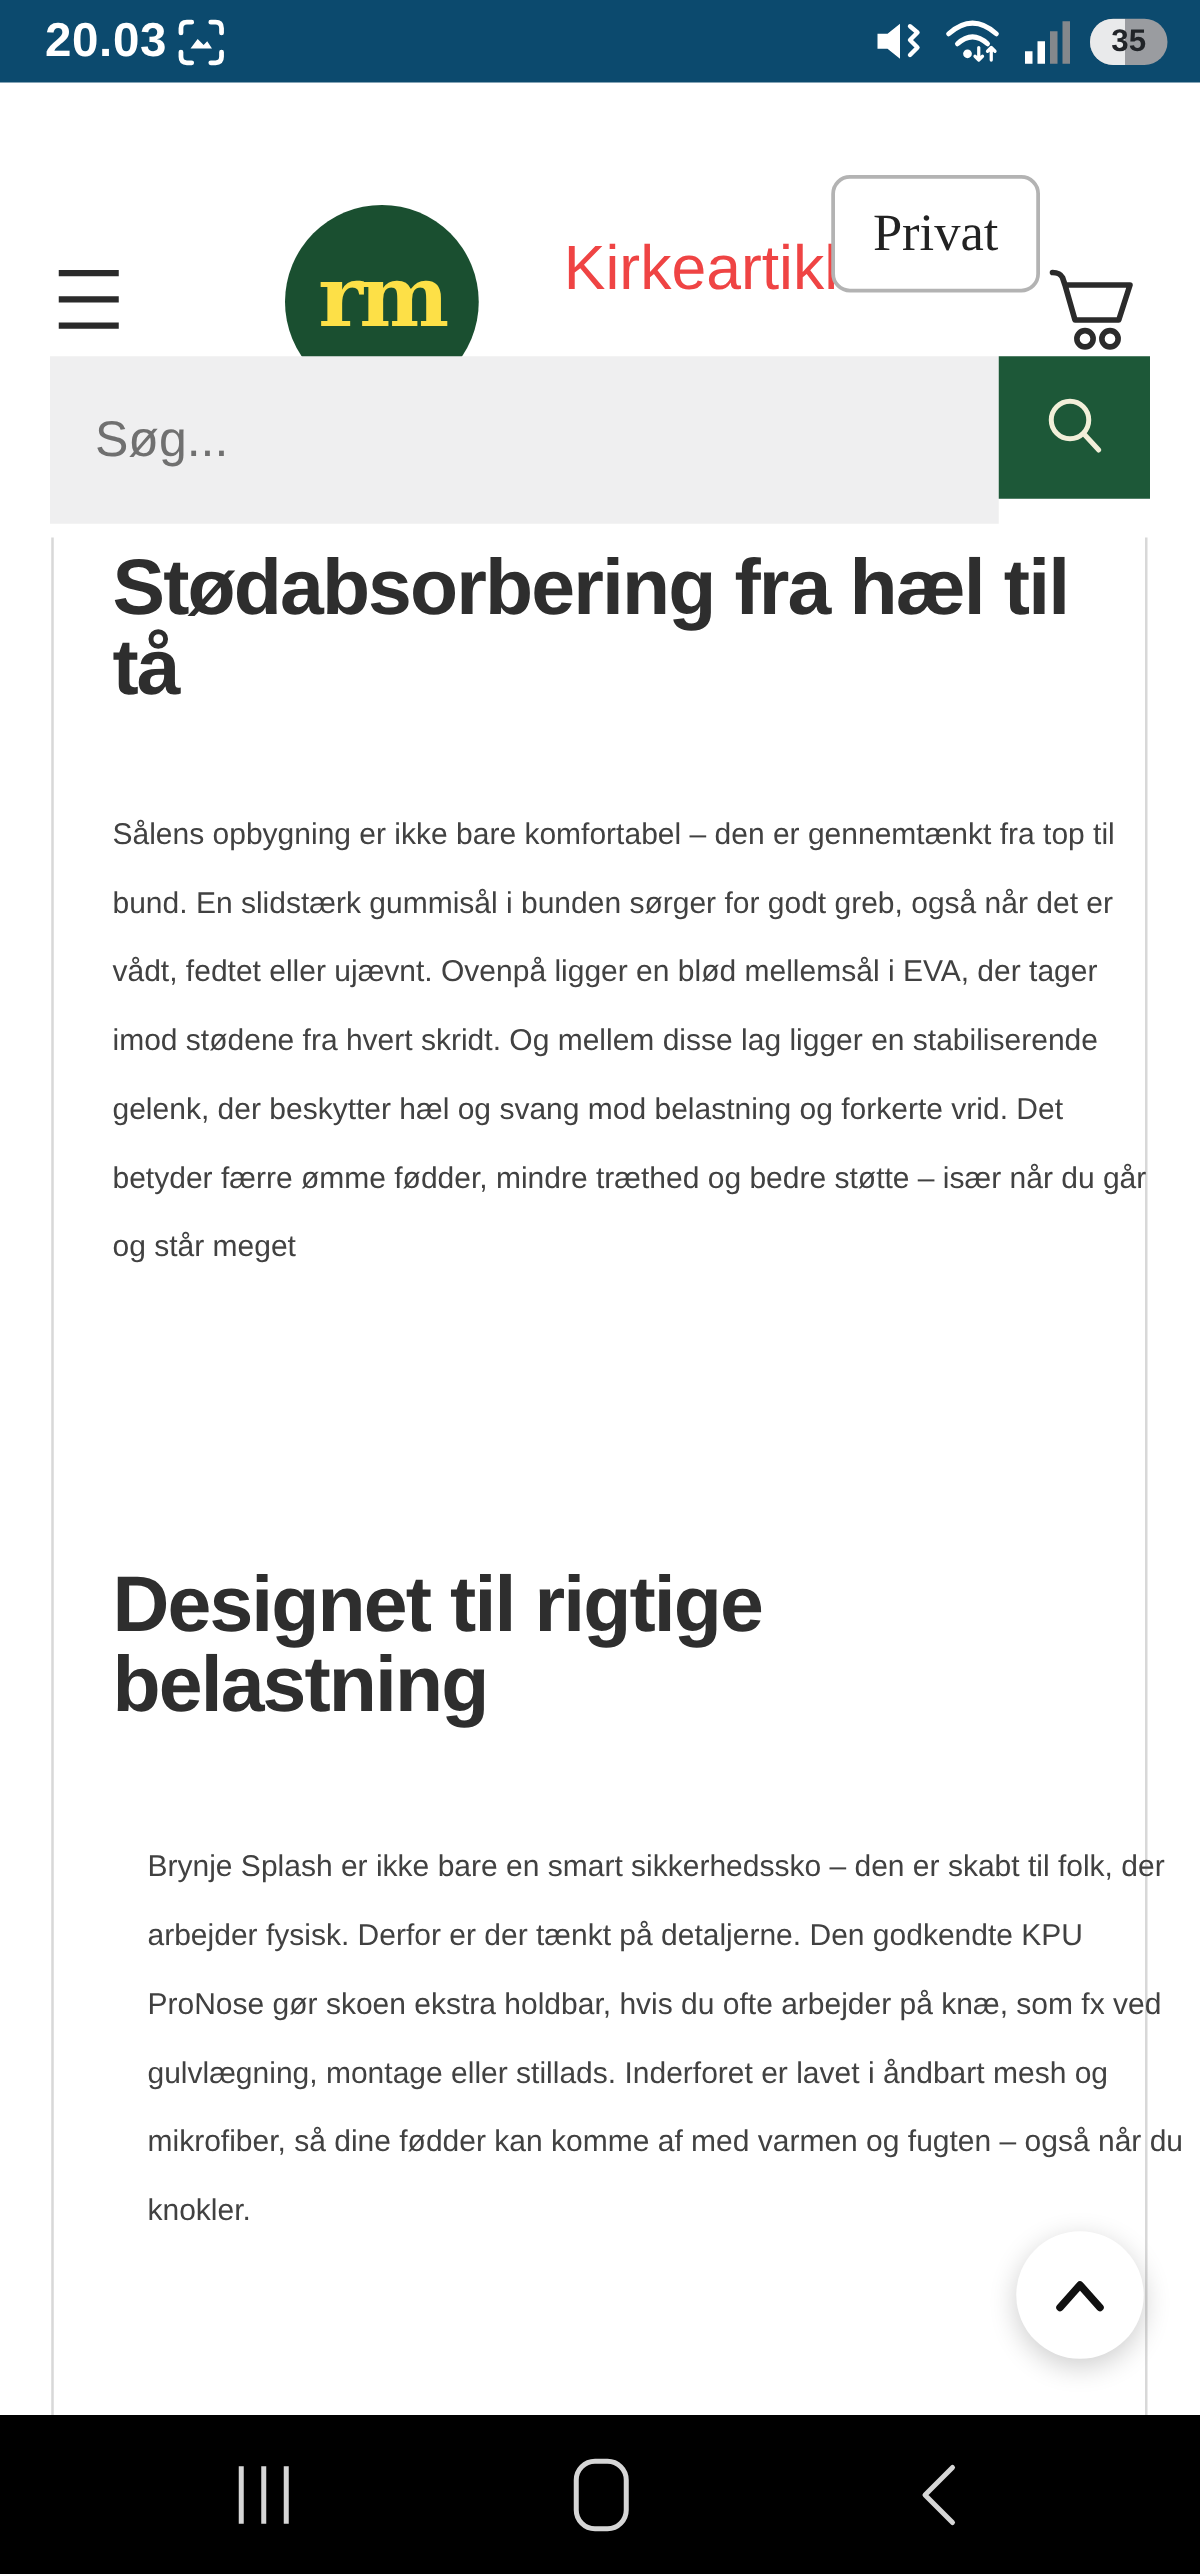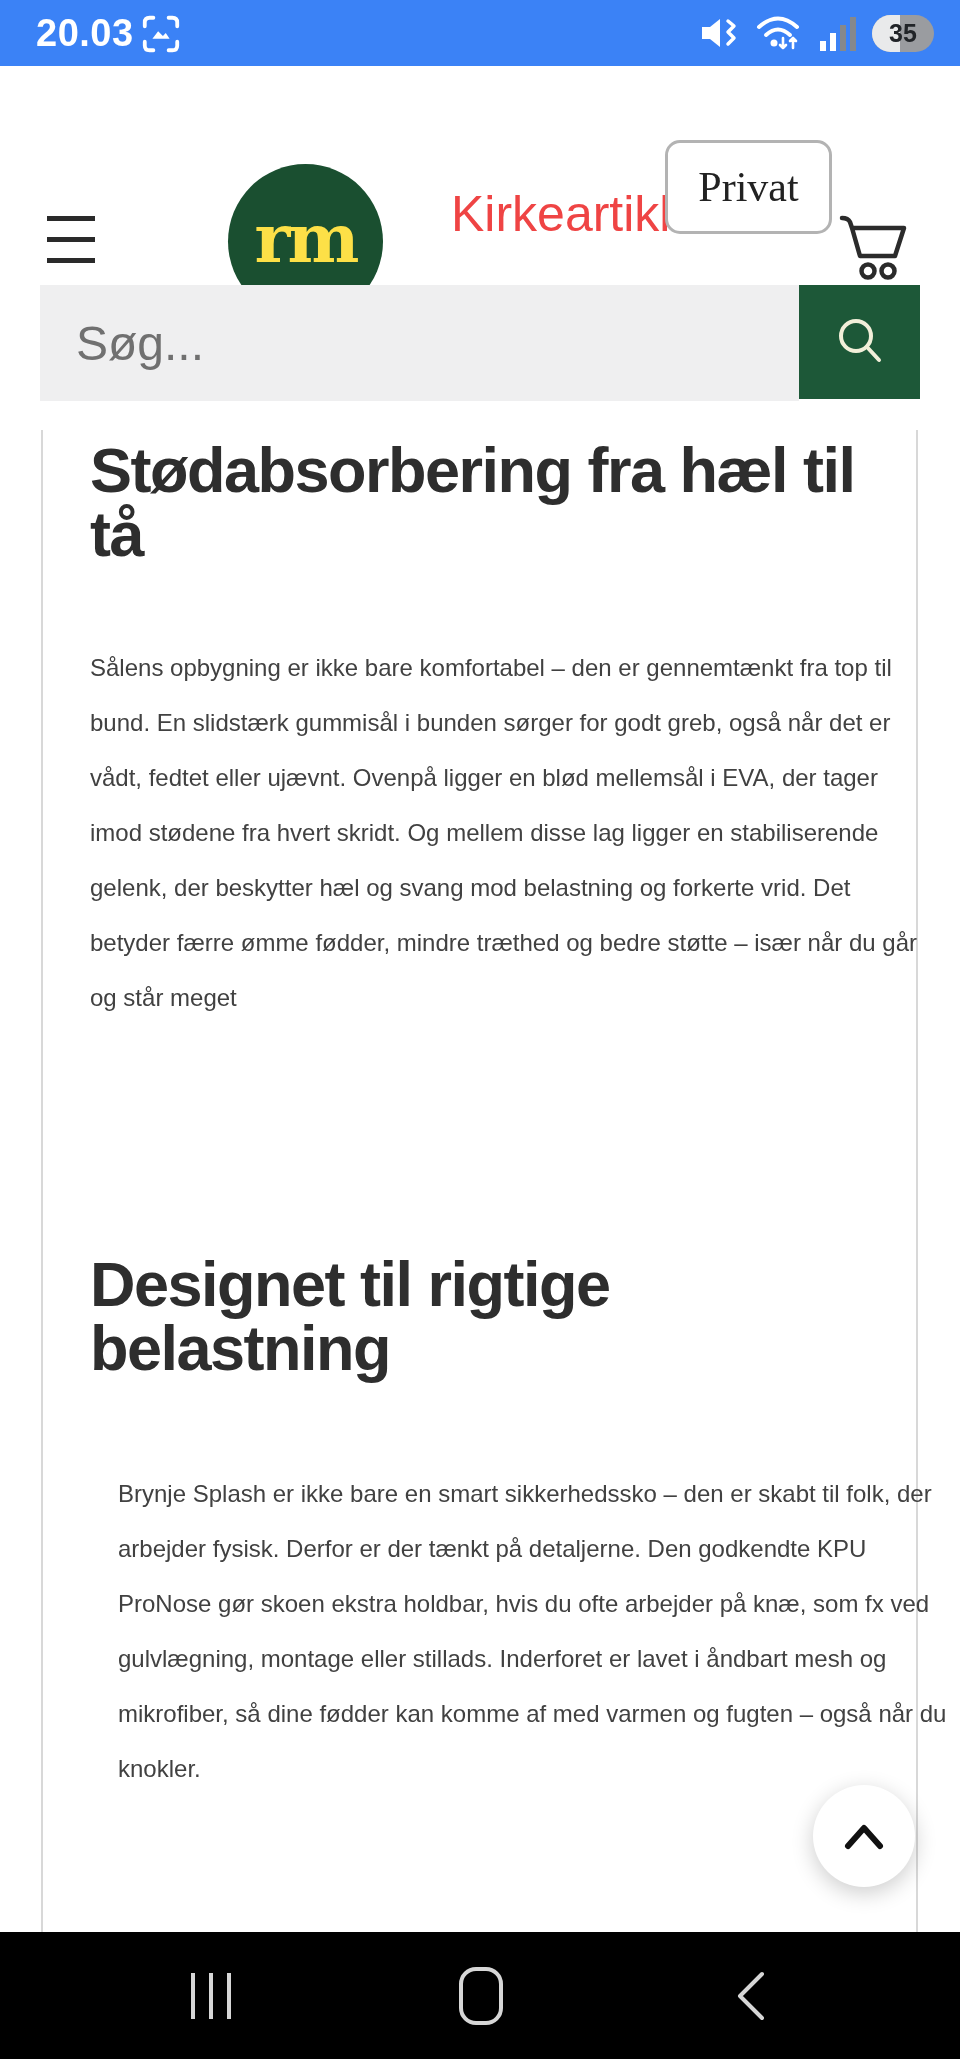--- a/index.html
+++ b/index.html
@@ -6,21 +6,21 @@
   html,body { background:#e8e8e8; }
   .screen {
     position:relative; width:960px; height:2059px; margin:0 auto;
     background:#ffffff; overflow:hidden;
     font-family:"Liberation Sans", sans-serif;
   }
 
   
   .status-bar {
     position:absolute; left:0; top:0; width:960px; height:66px;
-    background:#3b82f6; color:#fff; z-index:30;
+    background:#0c4a6e; color:#fff; z-index:30;
   }
   .sb-time {
     position:absolute; left:36px; top:12px;
     font-size:38px; font-weight:700; letter-spacing:0.5px; color:#fff;
   }
   .sb-shot { position:absolute; left:140px; top:13px; }
   .sb-right { position:absolute; right:26px; top:0; height:66px; display:flex; align-items:center; gap:12px; }
 
   
   .battery {
@@ -54,23 +54,23 @@
     position:absolute; left:665px; top:74px; width:167px; height:94px;
     background:#fff; border:3px solid #b3b3b3; border-radius:15px;
     display:flex; align-items:center; justify-content:center;
     font-size:42px; color:#222; z-index:20; cursor:pointer;font-family:Liberation Serif, serif;
   }
   .cart-btn { position:absolute; left:838px; top:142px; cursor:pointer; }
 
   
   .search-row { position:absolute; left:40px; top:285px; width:880px; height:114px; display:flex; }
   .search-input {
-    flex:1; height:116px; background:#efeff0; border:none; outline:none;
+    flex:1; height:134px; background:#efeff0; border:none; outline:none;
     padding:0 0 0 36px; font-family:"Liberation Sans", sans-serif;
-    font-size:48px; color:#0f172a;
+    font-size:40px; color:#0f172a;
   }
   .search-input::placeholder { color:#707070; opacity:1; }
   .search-btn {
     width:121px; height:114px; background:#1d5838; border:none; cursor:pointer;
     display:flex; align-items:center; justify-content:center;
   }
 
   
   .content-card {
     position:absolute; left:41px; top:430px; width:877px; height:1502px;

